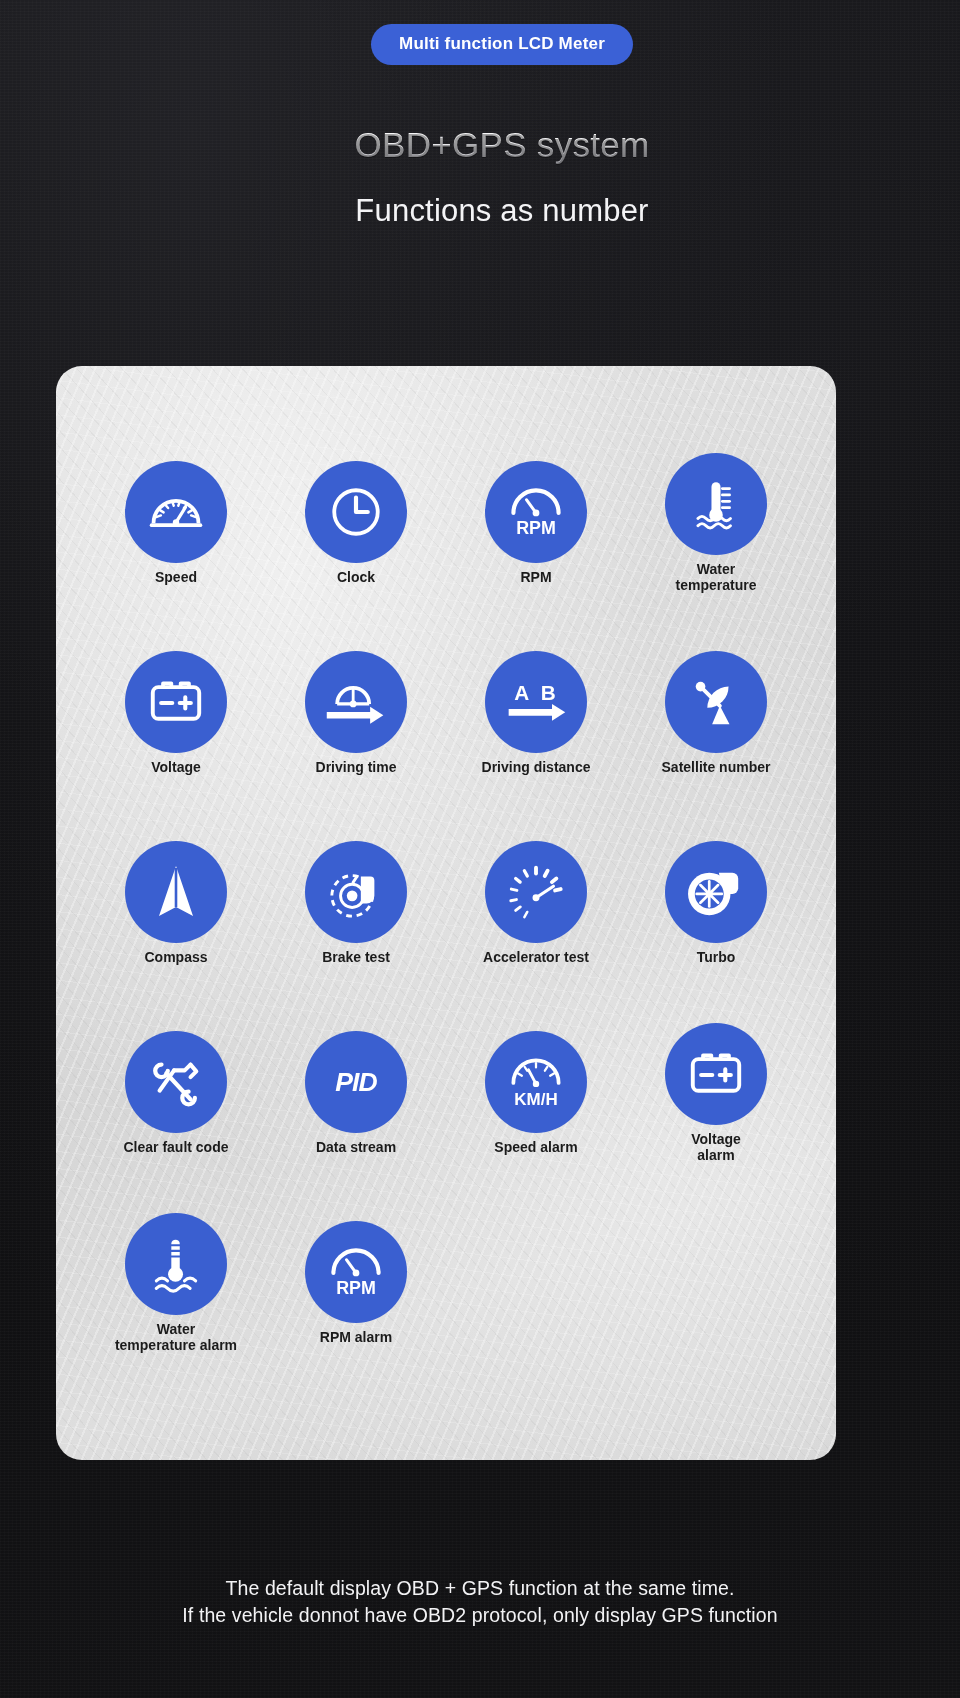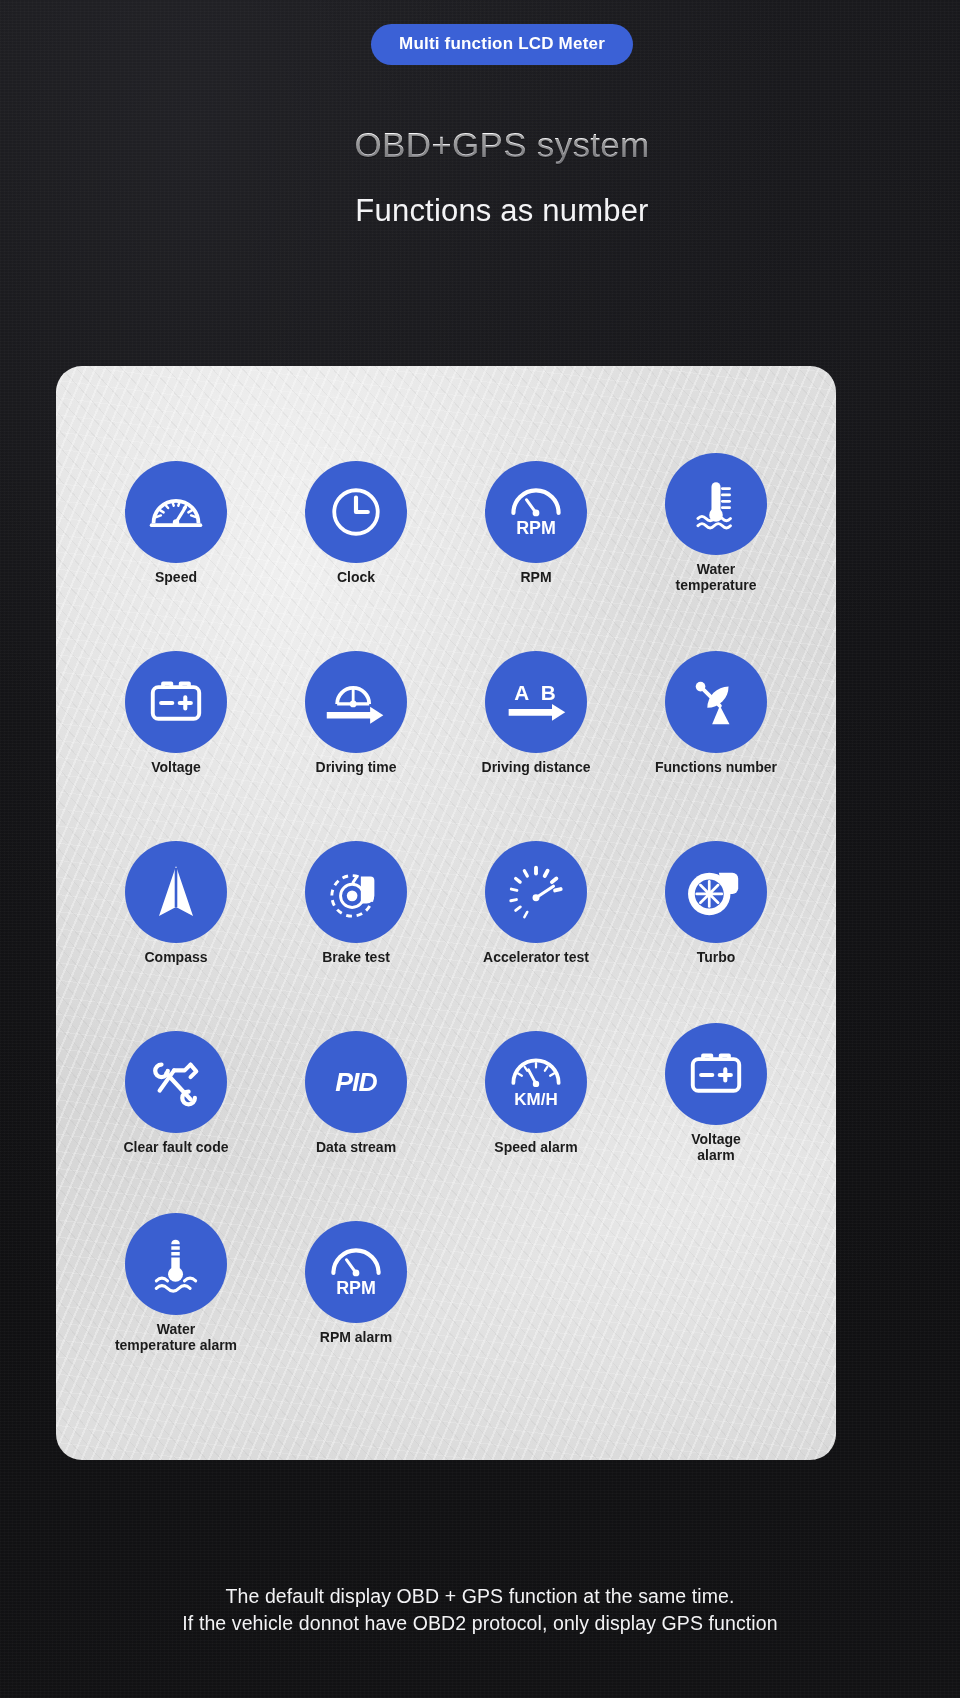--- a/index.html
+++ b/index.html
@@ -129,21 +129,21 @@
     text-align:center;
     max-width:180px;
     white-space:pre-line;
     font-weight:bold;
   }
 
   
   .footer {
     position:absolute;
     left:0;
-    bottom:8px;
+    bottom:16px;
     width:960px;
     padding:0 40px 52px;
     text-align:center;
     z-index:2;
   }
   .footer-line {
     color:#f3f3f5;
     font-size:19.5px;
     line-height:1.42;
     font-weight:normal;
@@ -271,21 +271,21 @@
 
       <div class="cell">
         <div class="icon-circle">
           <svg width="58" height="56" viewBox="0 0 60 58" fill="none">
             <circle cx="14" cy="13" r="5" fill="#fff"></circle>
             <path d="M14 13L34 33" stroke="#fff" stroke-width="4" stroke-linecap="round"></path>
             <path d="M43 13A22 22 0 0 1 21 35 22 22 0 0 1 43 13z" fill="#fff"></path>
             <path d="M34 33l10 19H26z" fill="#fff"></path>
           </svg>
         </div>
-        <div class="cell-label">Functions number</div>
+        <div class="cell-label">Satellite number</div>
       </div>
 
       <div class="cell">
         <div class="icon-circle">
           <svg width="44" height="60" viewBox="0 0 44 60" fill="none">
             <path d="M22 4L39 54 22 45 5 54z" fill="#fff"></path>
             <path d="M22 4v41L5 54z" fill="#3a5fd0" opacity="0"></path>
             <path d="M22 6v39" stroke="#3a5fd0" stroke-width="2.6"></path>
           </svg>
         </div>

